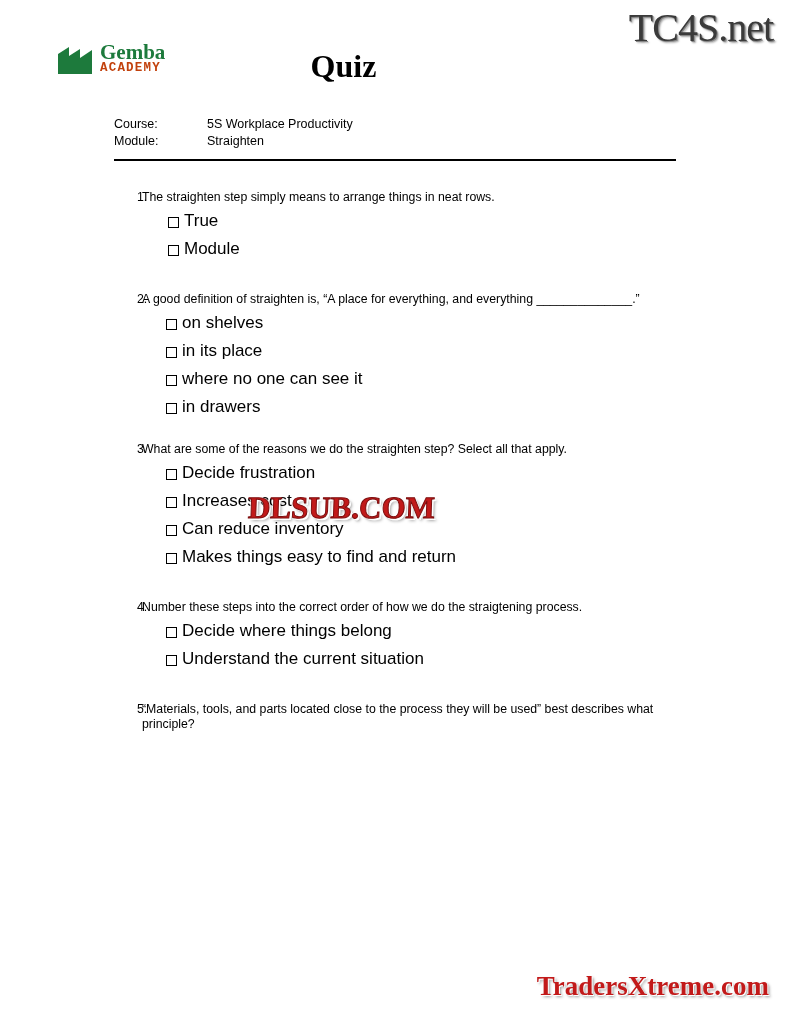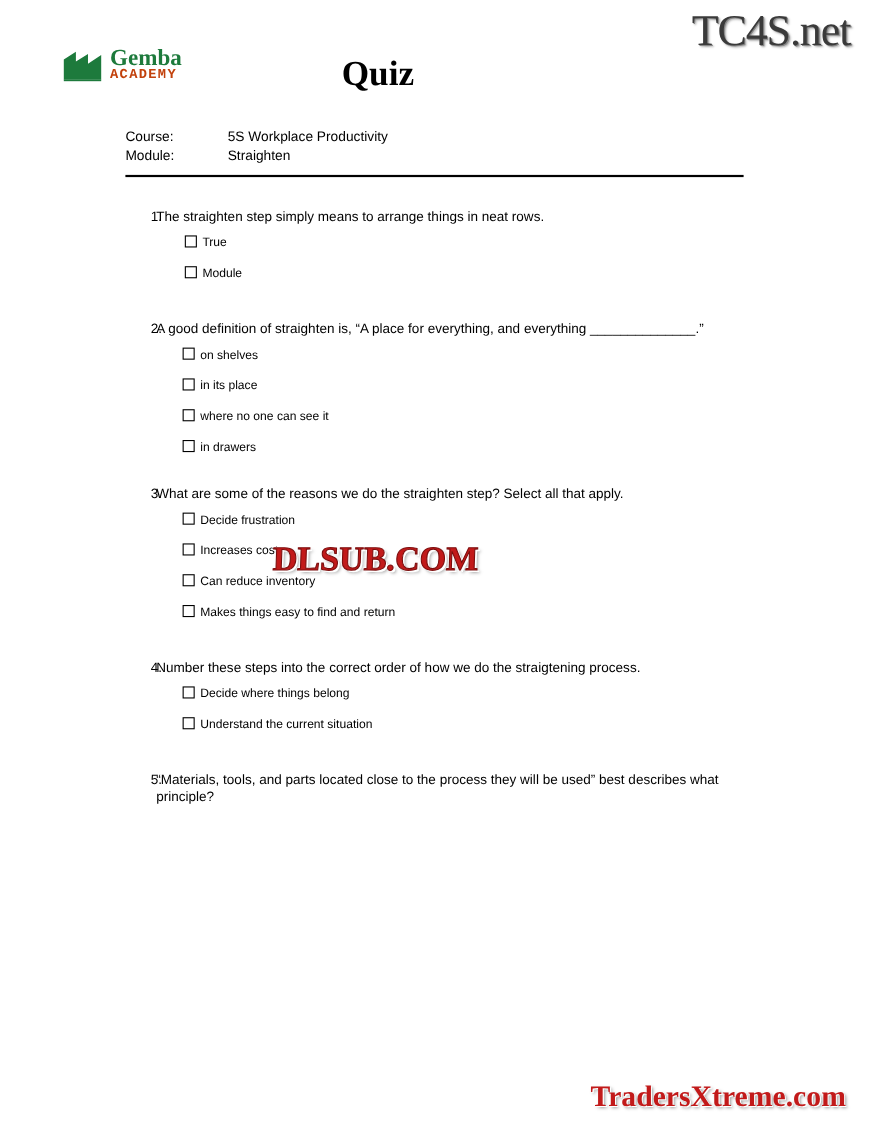--- a/index.html
+++ b/index.html
@@ -127,22 +127,22 @@
     box-sizing: border-box;
   }
   .q-text {
     flex: 1;
   }
   .options {
     margin-top: 9px;
   }
   .opt {
     display: flex;
-    align-items: flex-start;
-    font-size: 11px;
+    align-items: flex-end;
+    font-size: 17px;
     line-height: 14px;
     margin-bottom: 14px;
   }
   .opt-box {
     width: 9px;
     height: 9px;
     border: 1px solid #000;
     background: #fff;
     margin-right: 5px;
     flex: 0 0 9px;
@@ -172,21 +172,21 @@
       2px 2px 0 #ffffff,
       -1px -1px 0 #ffffff,
       3px 3px 3px rgba(0,0,0,0.35);
     transform: skewX(-2deg);
   }
 
   
   .wm-bottom {
     position: absolute;
     right: 22px;
-    bottom: 12px;
+    bottom: 22px;
     font-family: "Liberation Serif", serif;
     font-weight: bold;
     font-size: 27px;
     color: #c21a1a;
     text-shadow:
       1px 1px 0 #ffffff,
       2px 2px 3px rgba(0,0,0,0.4);
   }
 </style>
 </head>

